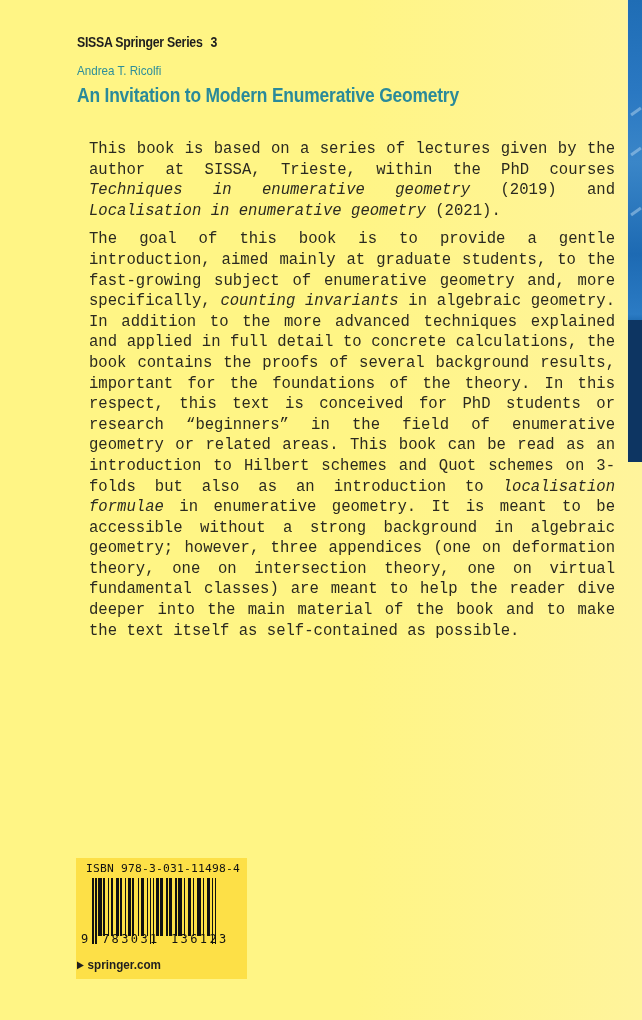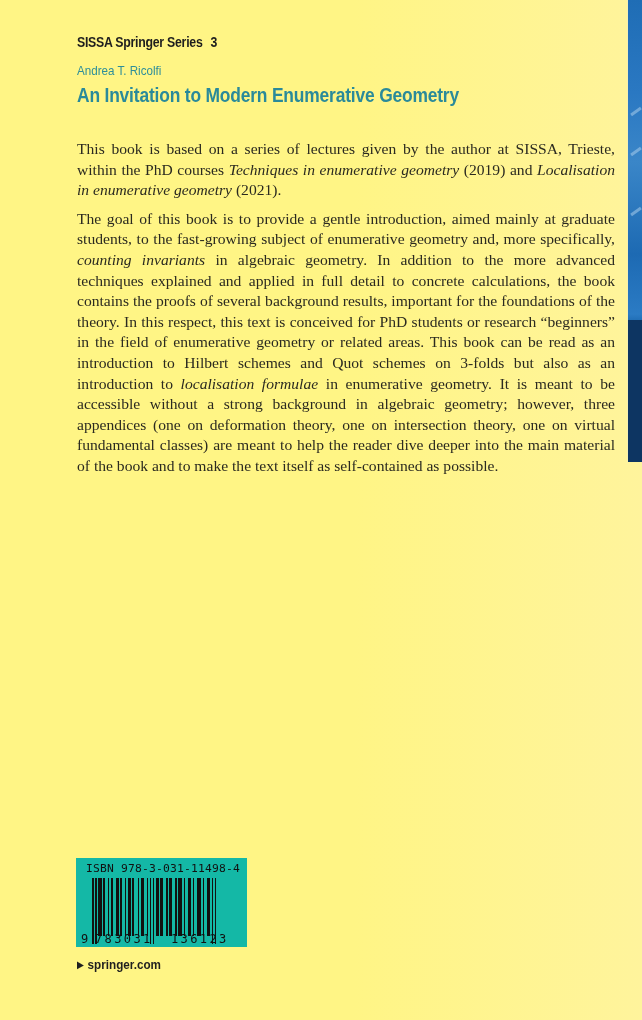--- a/index.html
+++ b/index.html
@@ -39,45 +39,45 @@
       position: absolute; left: 77px; top: 84px;
       font-family: "Liberation Sans", "DejaVu Sans", sans-serif;
       font-size: 20px; font-weight: bold; color: #2a8a9a; letter-spacing: -0.2px;
       transform: scaleX(0.87); transform-origin: left center; white-space: nowrap;
     }
     .body-text {
       position: absolute; left: 77px; top: 139px; width: 538px;
       font-size: 15.6px; line-height: 20.6px; text-align: justify;
       color: #2b2a20;
     }
-    .body-text p { margin: 0 0 8px 0; }
+    .body-text p { margin: 0 0 8px 12px; font-family: Liberation Mono, monospace; }
     .body-text em { font-style: italic; }
     .barcode-box {
-      position: absolute; left: 76px; top: 858px; width: 171px; height: 89px;
-      background: #14b8a6;
+      position: absolute; left: 76px; top: 858px; width: 171px; height: 121px;
+      background: #fde047;
     }
     .isbn-label {
       position: absolute; left: 10px; top: 4px; width: 155px;
       font-family: "DejaVu Sans Mono", "Liberation Mono", monospace;
       font-size: 11.3px; color: #111; letter-spacing: 0.2px; white-space: nowrap;
     }
     .bars {
       position: absolute; left: 16px; top: 20px; width: 150px; height: 62px;
       display: flex; align-items: flex-start;
     }
     .bars span { display: block; background: #111; height: 58px; }
     .bars span.gap { background: transparent; }
     .bars span.guard { height: 66px; }
     .digits {
       position: absolute; left: 5px; top: 74px; width: 162px; height: 16px;
       font-family: "DejaVu Sans Mono", "Liberation Mono", monospace;
       font-size: 12px; color: #111;
     }
     .digits .first { position: absolute; left: 0; top: 0; }
-    .digits .left { position: absolute; left: 14px; top: 0; letter-spacing: 2.4px; text-align: right; }
+    .digits .left { position: absolute; left: 21px; top: 0; letter-spacing: 2.4px; text-align: right; }
     .digits .right { position: absolute; left: 90px; top: 0; letter-spacing: 2.4px; }
     .springer-link {
       position: absolute; left: 77px; top: 957px;
       font-family: "Liberation Sans", "DejaVu Sans", sans-serif;
       font-size: 13px; font-weight: bold; color: #1f1f1f;
       display: flex; align-items: center; gap: 4px;
       transform: scaleX(0.9); transform-origin: left center;
     }
     .springer-link .arrow { font-size: 10px; }
   </style>

